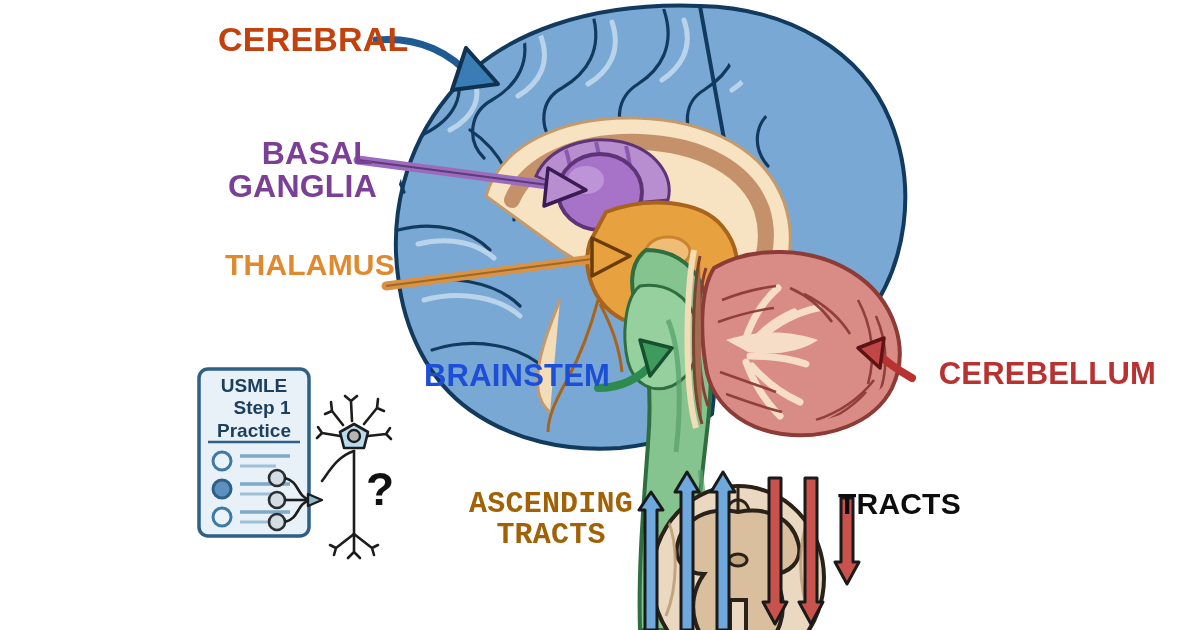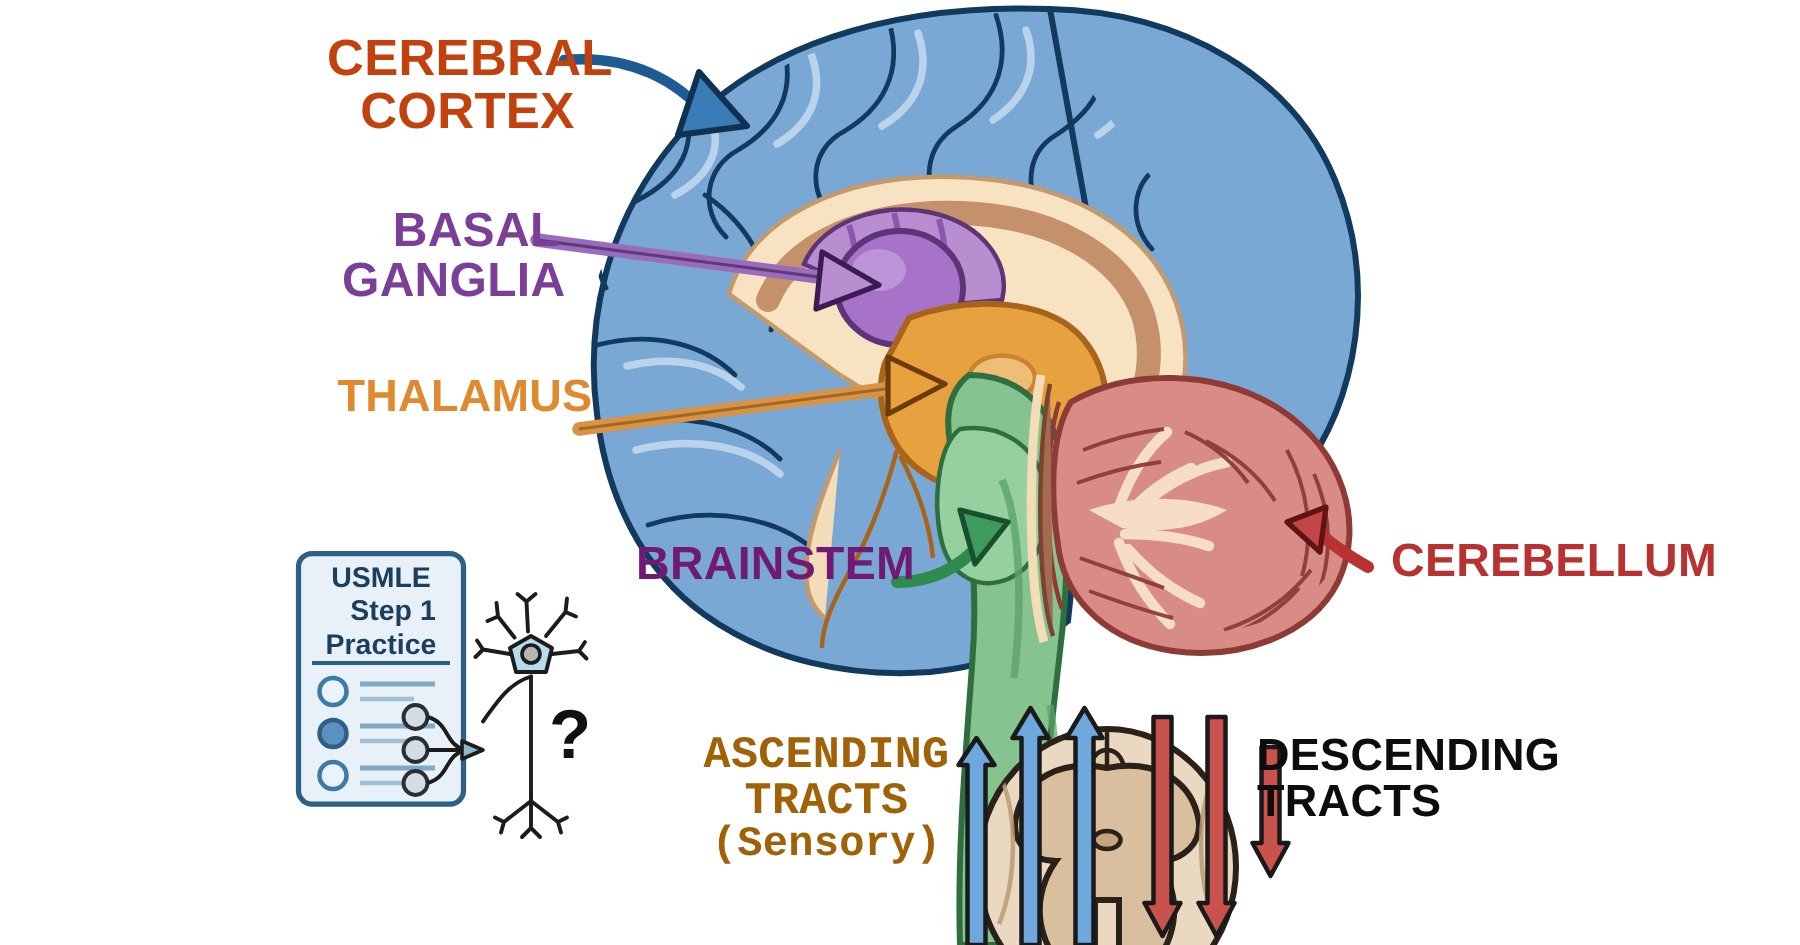--- a/index.html
+++ b/index.html
@@ -13,22 +13,22 @@
   .lbl{position:absolute;font-weight:bold;line-height:1.02;letter-spacing:.2px;}
   .lbl.caps{text-transform:uppercase;}
 
   #label-cerebral-cortex{left:218px;top:22px;width:165px;text-align:right;
     font-size:34px;color:#c2410c;}
   #label-basal-ganglia{left:228px;top:137px;width:145px;text-align:right;
     font-size:32px;color:#7b3f98;}
   #label-thalamus{left:225px;top:250px;width:160px;text-align:right;
     font-size:30px;color:#e08a30;}
   #label-brainstem{left:424px;top:360px;width:170px;text-align:left;
-    font-size:31px;color:#701a75;}
-  #label-cerebellum{left:916px;top:358px;width:240px;text-align:center;
+    font-size:31px;color:#1d4ed8;}
+  #label-cerebellum{left:916px;top:358px;width:240px;text-align:right;
     font-size:31px;color:#b83232;}
 
   #label-ascending{left:462px;top:489px;width:178px;text-align:center;
     font-size:30px;color:#a16207;font-family:Liberation Mono, monospace;}
   #label-descending{left:838px;top:489px;width:200px;text-align:left;
     font-size:30px;color:#0d0d0d;}
   .sub{font-size:28px;}
   .lbl .ln{display:block;white-space:nowrap;}
 </style>
 </head>
@@ -272,21 +272,20 @@
         <path d="M354 451 C 338 456 330 470 322 481"></path>
       </g>
       <path d="M354 424 L 368 432 L 364 448 L 344 448 L 340 432 Z" fill="#b8dced" stroke="#1c1c1c" stroke-width="2.6" stroke-linejoin="round"></path>
       <circle cx="354" cy="436" r="6" fill="#b5b5b5" stroke="#1c1c1c" stroke-width="2.4"></circle>
       <text x="366" y="505" font-family="Liberation Sans, sans-serif" font-size="46" font-weight="bold" fill="#111">?</text>
     </g>
   </svg>
 
   <div class="lbl caps" id="label-cerebral-cortex">
     <span class="ln">CEREBRAL</span>
-    <span class="ln">CORTEX</span>
   </div>
 
   <div class="lbl caps" id="label-thalamus">
     <span class="ln">THALAMUS</span>
   </div>
 
   <div class="lbl caps" id="label-basal-ganglia">
     <span class="ln">BASAL</span>
     <span class="ln">GANGLIA</span>
   </div>
@@ -295,25 +294,23 @@
     <span class="ln">BRAINSTEM</span>
   </div>
 
   <div class="lbl caps" id="label-cerebellum">
     <span class="ln">CEREBELLUM</span>
   </div>
 
   <div class="lbl" id="label-ascending">
     <span class="ln">ASCENDING</span>
     <span class="ln">TRACTS</span>
-    <span class="ln sub">(Sensory)</span>
   </div>
 
   <div class="lbl" id="label-descending">
-    <span class="ln">DESCENDING</span>
     <span class="ln">TRACTS</span>
   </div>
 
   <div style="position:absolute;left:199px;top:375px;width:110px;text-align:center;
               font-size:19px;font-weight:bold;color:#1c3f60;line-height:1.18;">
     <span style="display:block;">USMLE</span>
     <span style="display:block;margin-left:16px;">Step 1</span>
     <span style="display:block;text-align:center;">Practice</span>
   </div>
 

